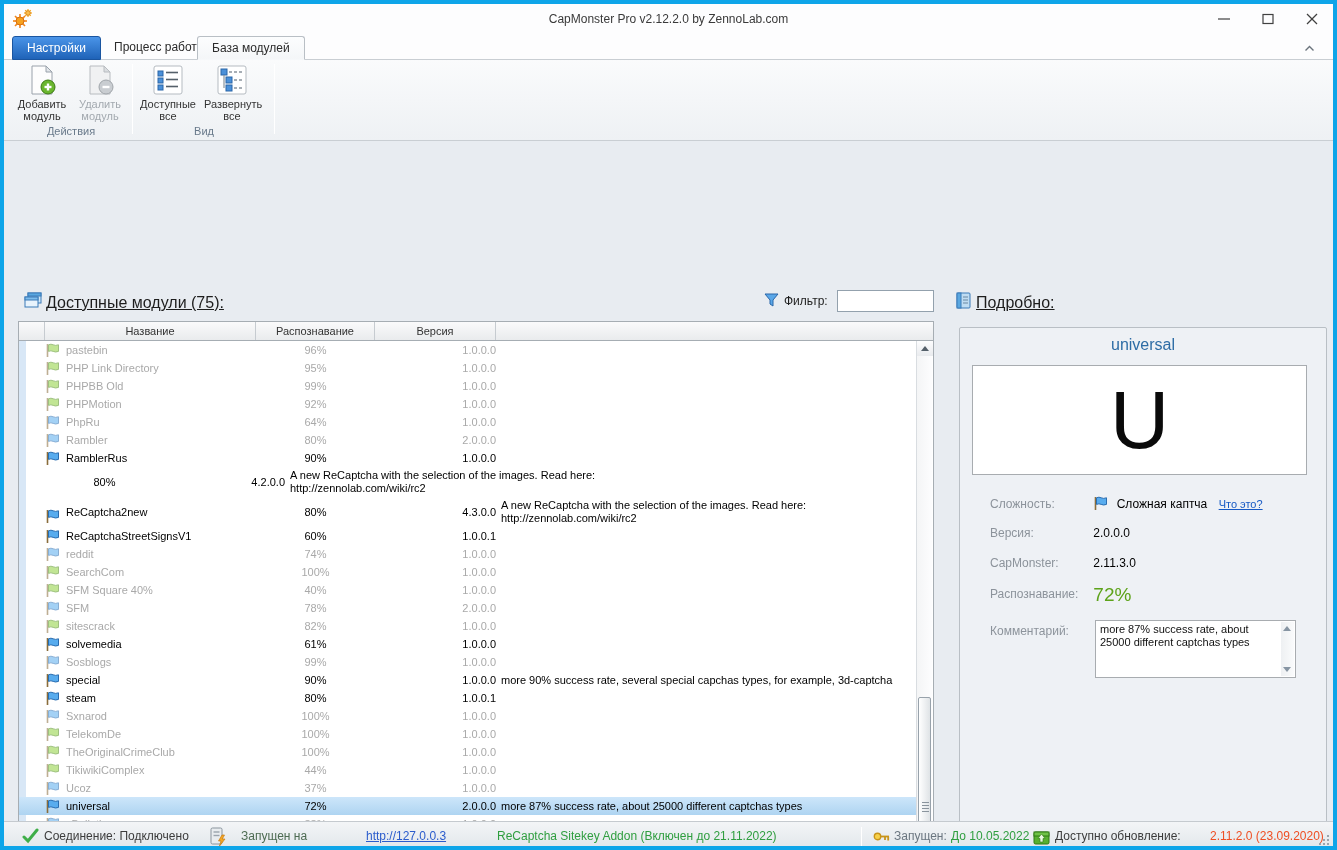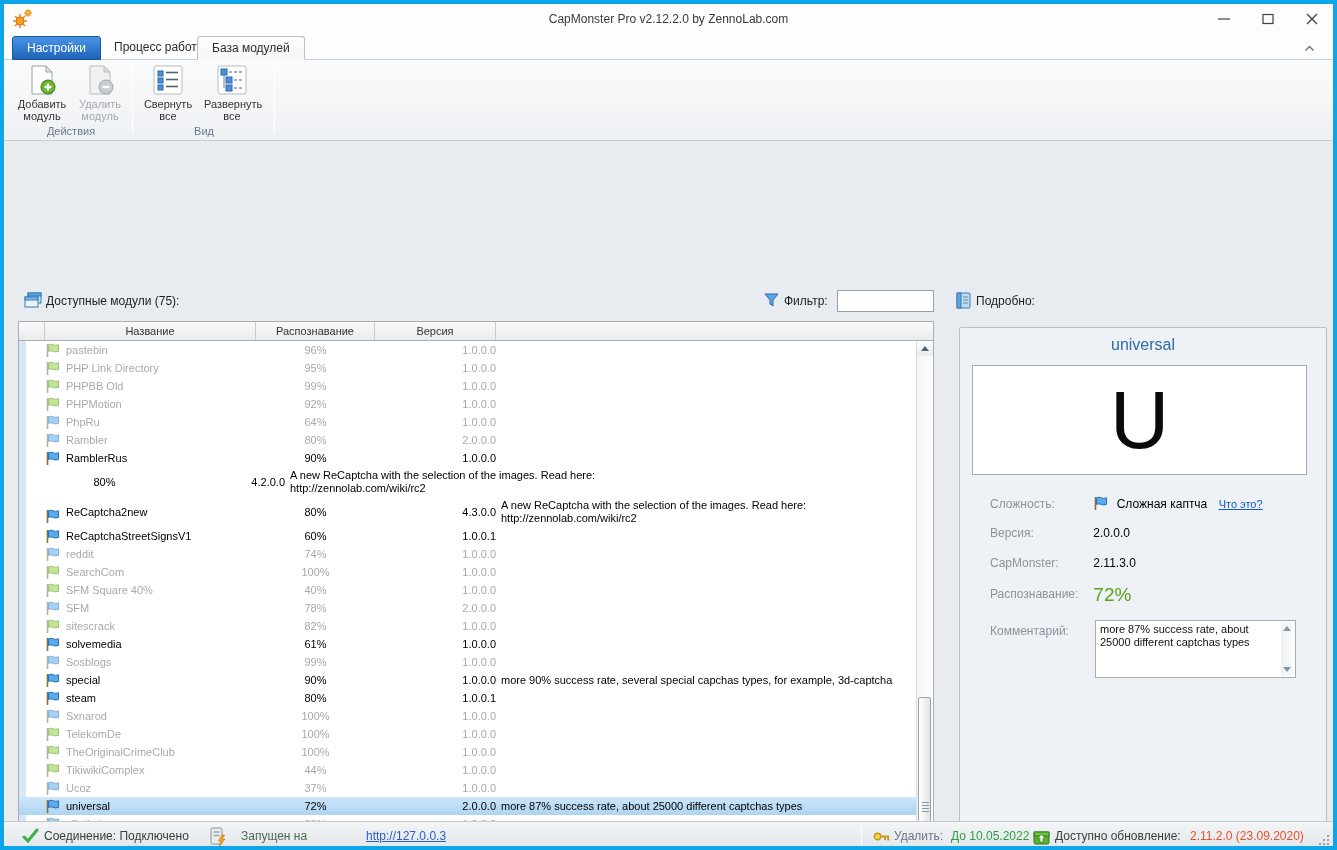--- a/index.html
+++ b/index.html
@@ -26,21 +26,21 @@
   .rgroup{position:absolute;top:2px;height:76px;}
   .rgroup .glabel{position:absolute;left:0;bottom:1px;width:100%;text-align:center;font-size:11px;color:#68798a;}
   .gsep{position:absolute;top:4px;width:1px;height:70px;background:#d6dadf;border-right:1px solid #fff;}
   .rbtn{position:absolute;top:2px;width:56px;height:60px;text-align:center;cursor:default;}
   .rbtn .ricon{display:block;margin:0 auto 2px auto;width:32px;height:32px;}
   .rbtn .rlabel{font-size:11px;line-height:12px;color:#333;}
   .rbtn.disabled .rlabel{color:#a3a9af;}
 
   
   .main{position:absolute;left:0;top:137px;width:100%;height:680px;background:#e8ecf1;}
-  .secthead{position:absolute;font-size:12px;color:#1d1d1d;}
+  .secthead{position:absolute;font-size:16px;color:#1d1d1d;text-decoration:underline;}
   .filterlabel{position:absolute;left:780px;top:153px;font-size:12px;color:#1d1d1d;}
   .filterinput{position:absolute;left:833px;top:149px;width:97px;height:22px;border:1px solid #93a1ad;background:#fff;font-size:12px;padding:0 4px;}
 
   
   .grid{position:absolute;left:14px;top:180px;width:916px;height:626px;background:#fff;border:1px solid #a6adb3;}
   .ghead{position:absolute;left:0;top:0;width:914px;height:19px;display:flex;background:linear-gradient(#fafafb,#e9ebed);border-bottom:1px solid #a6adb3;font-size:11px;color:#333;}
   .hcell{border-right:1px solid #c6cbd0;text-align:center;line-height:18px;overflow:hidden;}
   .hc0{width:26px;}.hc1{width:211px;}.hc2{width:119px;}.hc3{width:121px;}.hc4{flex:1;border-right:none;}
   .gbody{position:absolute;left:0;top:19px;width:898px;height:606px;overflow:hidden;}
   .indentstrip{position:absolute;left:0;top:19px;width:7px;height:606px;background:#d8e7f6;}
@@ -83,21 +83,21 @@
   .dcscroll .td{bottom:4px;border-top:5px solid #8795a3;}
 
   
   .statusbar{position:absolute;left:0;top:817px;width:100%;height:29px;background:linear-gradient(#f3f5f7,#e1e6ea);border-top:1px solid #c5cacf;font-size:12px;}
   .sitem{position:absolute;top:0;height:29px;line-height:29px;white-space:nowrap;}
   .sico{position:absolute;top:6px;}
   .ssep{position:absolute;top:5px;width:1px;height:19px;background:#c0c5ca;border-right:1px solid #fff;}
   .slink{color:#2b5ccc;text-decoration:underline;margin-left:44px;}
   .sgreen{color:#2f9e3f;}
   .sgray{color:#6b7680;}
-  .sred{color:#ef4e23;}
+  .sred{color:#ef4e23;margin-left:20px;}
   .sdark{color:#3c3c3c;}
   .grip{position:absolute;right:4px;bottom:5px;width:10px;height:10px;}
   .bottomedge{position:absolute;left:0;top:846px;width:100%;height:4px;background:#46627e;}
 </style>
 </head>
 <body>
 
 <div class="window">
 
   <div class="titlebar">
@@ -178,21 +178,21 @@
       <div class="rbtn" style="left:2px;">
         <svg class="ricon" viewBox="0 0 32 32">
           <rect x="2" y="2" width="28" height="28" rx="2" fill="#fff" stroke="#b5bbc1"></rect>
           <rect x="6" y="7" width="5" height="5" fill="#4a90d9" stroke="#2a66a8"></rect>
           <line x1="14" y1="8.5" x2="26" y2="8.5" stroke="#55606a" stroke-width="1.6"></line>
           <rect x="6" y="14" width="5" height="5" fill="#4a90d9" stroke="#2a66a8"></rect>
           <line x1="14" y1="15.5" x2="26" y2="15.5" stroke="#55606a" stroke-width="1.6"></line>
           <rect x="6" y="21" width="5" height="5" fill="#4a90d9" stroke="#2a66a8"></rect>
           <line x1="14" y1="22.5" x2="26" y2="22.5" stroke="#55606a" stroke-width="1.6"></line>
         </svg>
-        <div class="rlabel">Свернуть все</div>
+        <div class="rlabel">Доступные все</div>
       </div>
       <div class="rbtn" style="left:66px;">
         <svg class="ricon" viewBox="0 0 32 32">
           <rect x="2" y="2" width="28" height="28" rx="2" fill="#fff" stroke="#b5bbc1"></rect>
           <rect x="5" y="5" width="6" height="6" fill="#4a90d9" stroke="#2a66a8"></rect>
           <line x1="13" y1="8" x2="26" y2="8" stroke="#8a949d" stroke-width="1.4" stroke-dasharray="3 2"></line>
           <line x1="8" y1="11" x2="8" y2="24" stroke="#8a949d" stroke-width="1.2"></line>
           <rect x="10" y="13" width="6" height="6" fill="#4a90d9" stroke="#2a66a8"></rect>
           <line x1="18" y1="16" x2="26" y2="16" stroke="#8a949d" stroke-width="1.4" stroke-dasharray="3 2"></line>
           <rect x="10" y="21" width="6" height="6" fill="#4a90d9" stroke="#2a66a8"></rect>
@@ -662,29 +662,30 @@
     <span class="sitem sdark" style="left:40px;">Соединение: Подключено</span>
 
     <svg class="sico" style="left:205px;top:5px;" width="18" height="19" viewBox="0 0 18 19">
       <rect x="2" y="1" width="11" height="16" rx="1.5" fill="#e8ecef" stroke="#8a949d"></rect>
       <line x1="4.5" y1="5" x2="10.5" y2="5" stroke="#9aa4ad" stroke-width="1.4"></line>
       <line x1="4.5" y1="8.5" x2="10.5" y2="8.5" stroke="#9aa4ad" stroke-width="1.4"></line>
       <polygon points="13,8 9.5,14 12,14 10.5,19 16,12 13.3,12 15.5,8" fill="#f5a623" stroke="#c77d14" stroke-width="0.7"></polygon>
     </svg>
     <span class="sitem" style="left:237px;color:#4d6b52;">Запущен на</span>
     <a class="sitem slink" style="left:318px;" href="#">http://127.0.0.3</a>
+    <span class="sitem sgreen" style="left:493px;">ReCaptcha Sitekey Addon (Включен до 21.11.2022)</span>
 
     <div class="ssep" style="left:857px;"></div>
     <svg class="sico" style="left:869px;top:7px;" width="17" height="15" viewBox="0 0 17 15">
       <circle cx="4.5" cy="7.5" r="3.2" fill="#f7d14a" stroke="#c9941a" stroke-width="1.4"></circle>
       <line x1="7.5" y1="7.5" x2="16" y2="7.5" stroke="#c9941a" stroke-width="1.8"></line>
       <line x1="12" y1="7.5" x2="12" y2="11" stroke="#c9941a" stroke-width="1.8"></line>
       <line x1="15.2" y1="7.5" x2="15.2" y2="11.5" stroke="#c9941a" stroke-width="1.8"></line>
     </svg>
-    <span class="sitem sgray" style="left:890px;">Удалить:</span>
+    <span class="sitem sgray" style="left:890px;">Запущен:</span>
     <span class="sitem sgreen" style="left:947px;">До 10.05.2022</span>
 
     <svg class="sico" style="left:1029px;top:6px;" width="17" height="17" viewBox="0 0 17 17">
       <rect x="1" y="4" width="15" height="12" rx="1.5" fill="#58b030" stroke="#2f7a14"></rect>
       <rect x="1" y="4" width="15" height="4" fill="#6fc247" stroke="#2f7a14"></rect>
       <polygon points="8.5,6 12,10.5 10,10.5 10,14 7,14 7,10.5 5,10.5" fill="#eaf7e2" stroke="#2f7a14" stroke-width="0.6"></polygon>
     </svg>
     <span class="sitem sdark" style="left:1051px;">Доступно обновление:</span>
     <span class="sitem sred" style="left:1186px;">2.11.2.0 (23.09.2020)</span>
 

